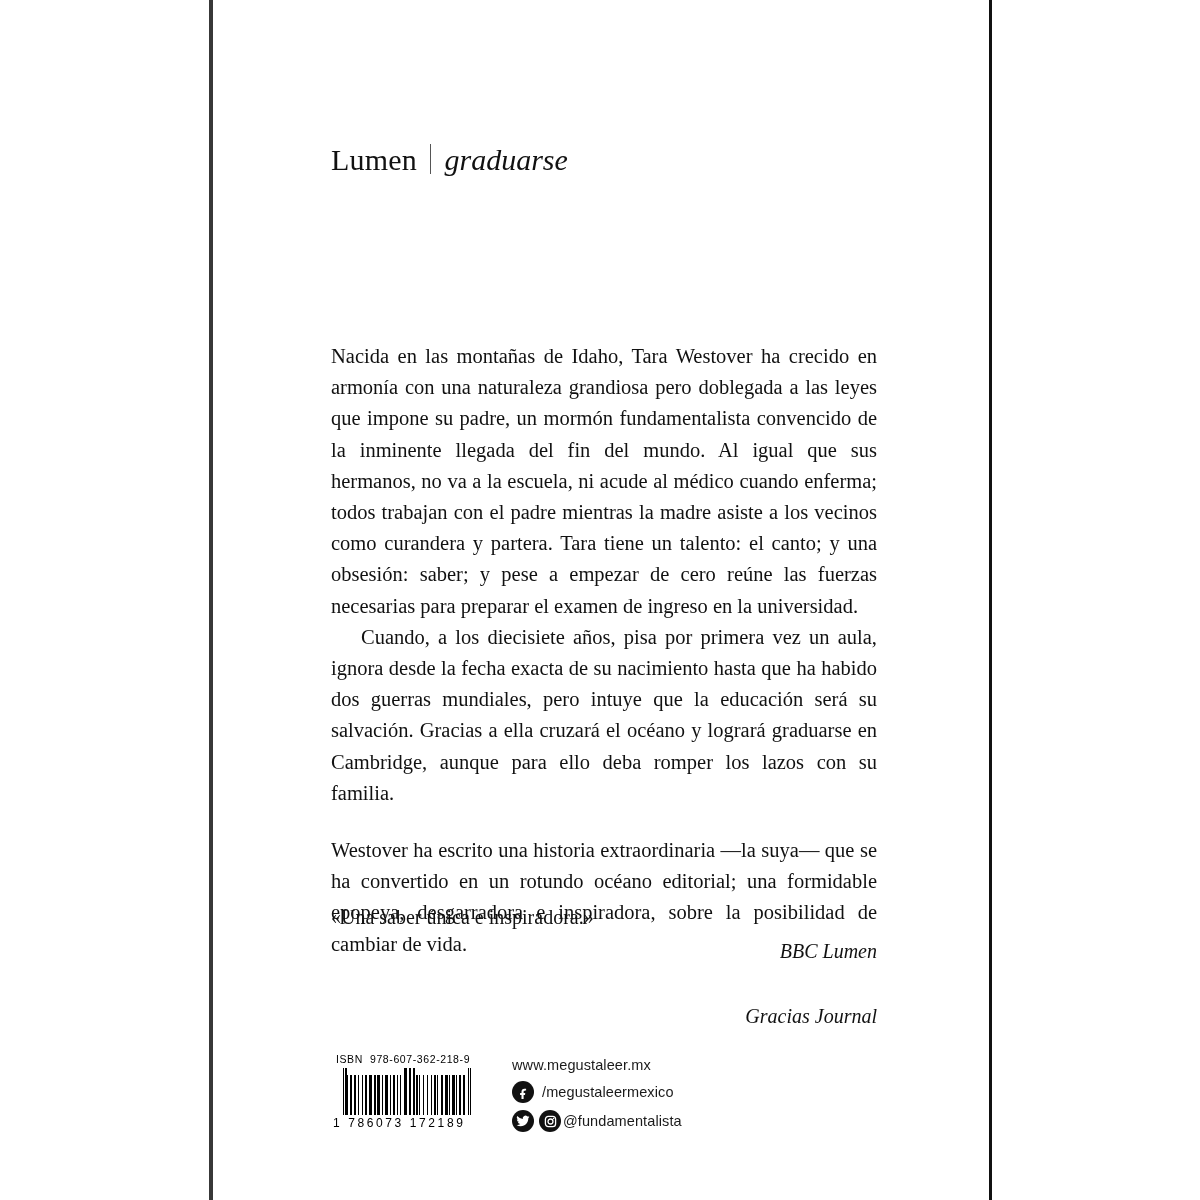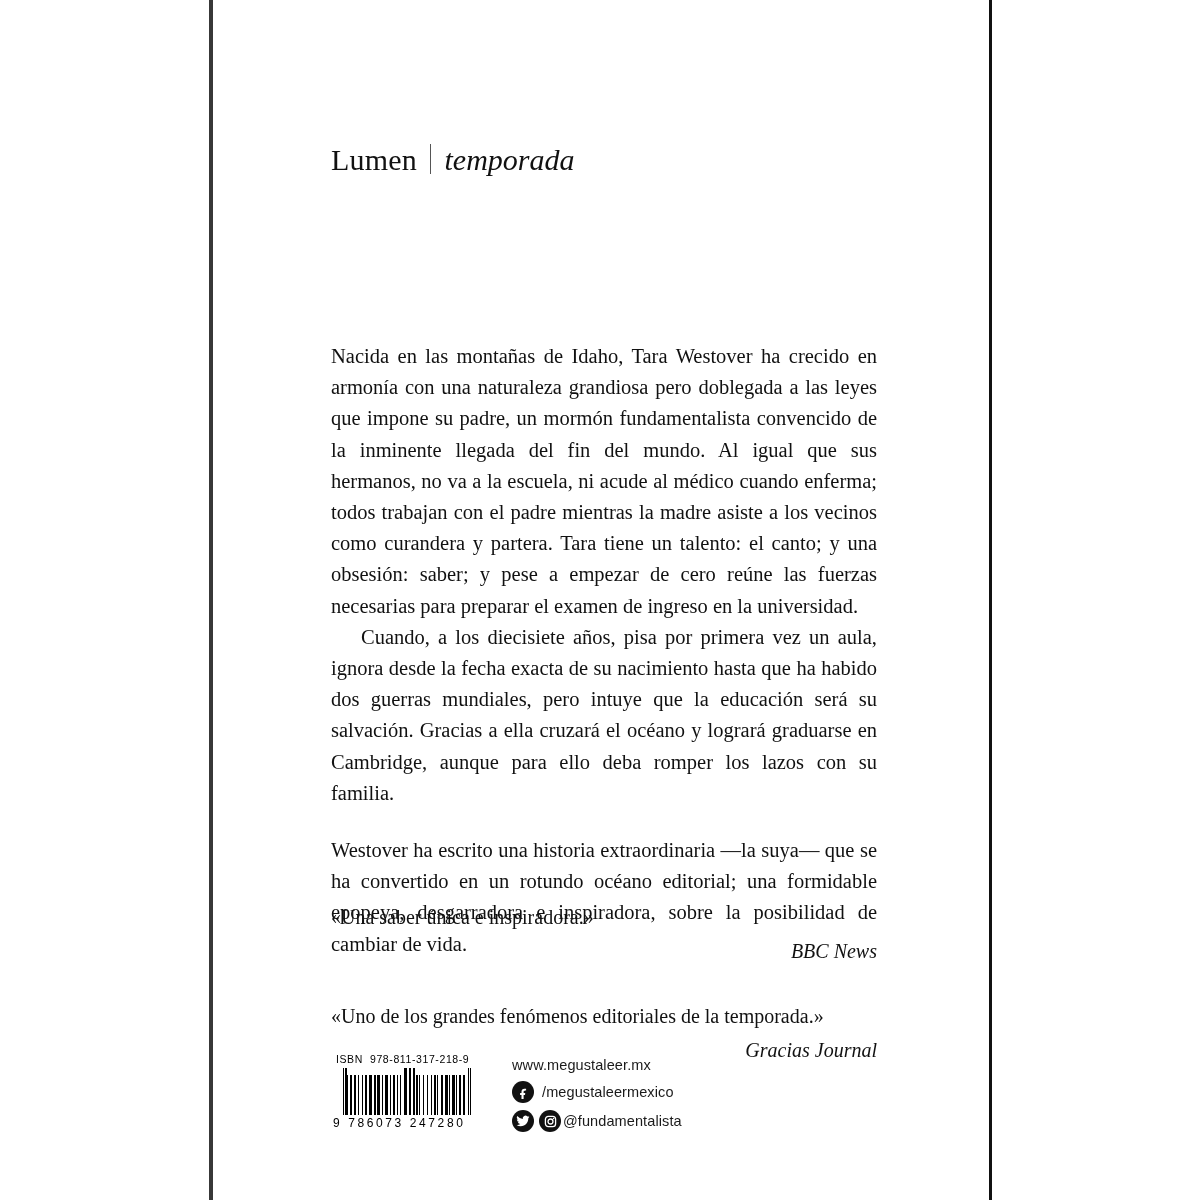--- a/index.html
+++ b/index.html
@@ -223,49 +223,48 @@
 <div class="cover">
 
   <div class="edge-line left"></div>
   <div class="edge-line right"></div>
 
   <div class="content">
 
     <div class="imprint">
       <span class="imprint-name">Lumen</span>
       <span class="imprint-rule"></span>
-      <span class="imprint-series">temporada</span>
+      <span class="imprint-series">graduarse</span>
     </div>
 
 
     <div class="blurb">
       <p>Nacida en las montañas de Idaho, Tara Westover ha crecido en armonía con una naturaleza grandiosa pero doblegada a las leyes que impone su padre, un mormón fundamentalista convencido de la inminente llegada del fin del mundo. Al igual que sus hermanos, no va a la escuela, ni acude al médico cuando enferma; todos trabajan con el padre mientras la madre asiste a los vecinos como curandera y partera. Tara tiene un talento: el canto; y una obsesión: saber; y pese a empezar de cero reúne las fuerzas necesarias para preparar el examen de ingreso en la universidad.</p>
       <p class="indent">Cuando, a los diecisiete años, pisa por primera vez un aula, ignora desde la fecha exacta de su nacimiento hasta que ha habido dos guerras mundiales, pero intuye que la educación será su salvación. Gracias a ella cruzará el océano y logrará graduarse en Cambridge, aunque para ello deba romper los lazos con su familia.</p>
       <p class="spaced">Westover ha escrito una historia extraordinaria —la suya— que se ha convertido en un rotundo océano editorial; una formidable epopeya, desgarradora e inspiradora, sobre la posibilidad de cambiar de vida.</p>
     </div>
 
     <div class="quotes">
       <div class="quote-block">
         <div class="quote-text">«Una saber única e inspiradora.»</div>
-        <div class="quote-source">BBC News</div>
+        <div class="quote-source">BBC Lumen</div>
       </div>
       <div class="quote-block second">
-        <div class="quote-text">«Uno de los grandes fenómenos editoriales de la temporada.»</div>
         <div class="quote-source">Gracias Journal</div>
       </div>
     </div>
 
   </div>
 
   <div class="footer">
 
     <div class="barcode-block">
       <div class="isbn-text">
         <span>ISBN</span>
-        <span>&nbsp;</span><span>978-811-317-218-9</span>
+        <span>&nbsp;</span><span>978-607-362-218-9</span>
       </div>
       <div class="barcode">
           <span class="bar" style="width: 1.2px; height: 47px; background: rgb(0, 0, 0);"></span>
           <span class="bar" style="width: 1.2px; height: 47px; background: transparent;"></span>
           <span class="bar" style="width: 1.2px; height: 47px; background: rgb(0, 0, 0);"></span>
           <span class="bar" style="width: 1px; height: 40px; background: rgb(0, 0, 0);"></span>
           <span class="bar" style="width: 2.8px; height: 40px; background: transparent;"></span>
           <span class="bar" style="width: 1.9px; height: 40px; background: rgb(0, 0, 0);"></span>
           <span class="bar" style="width: 1.9px; height: 40px; background: transparent;"></span>
           <span class="bar" style="width: 1.9px; height: 40px; background: rgb(0, 0, 0);"></span>
@@ -325,21 +324,21 @@
           <span class="bar" style="width: 1px; height: 40px; background: rgb(0, 0, 0);"></span>
           <span class="bar" style="width: 2.8px; height: 40px; background: transparent;"></span>
           <span class="bar" style="width: 1.9px; height: 40px; background: rgb(0, 0, 0);"></span>
           <span class="bar" style="width: 1.9px; height: 40px; background: transparent;"></span>
           <span class="bar" style="width: 1.9px; height: 40px; background: rgb(0, 0, 0);"></span>
           <span class="bar" style="width: 2.8px; height: 40px; background: transparent;"></span>
           <span class="bar" style="width: 1.2px; height: 47px; background: rgb(0, 0, 0);"></span>
           <span class="bar" style="width: 1.2px; height: 47px; background: transparent;"></span>
           <span class="bar" style="width: 1.2px; height: 47px; background: rgb(0, 0, 0);"></span>
         </div>
-      <div class="barcode-digits">9 786073 247280</div>
+      <div class="barcode-digits">1 786073 172189</div>
     </div>
 
     <div class="social-block">
       <div class="site-url">www.megustaleer.mx</div>
 
       <div class="social-row">
         <span class="icon-circle">
           <svg width="13" height="13" viewBox="0 0 24 24" fill="#ffffff">
             <path d="M14.6 8.2h2.2V5.3c-.4-.05-1.7-.17-3.2-.17-3.2 0-5.3 1.9-5.3 5.4v2.6H5.7v3.3h2.6V24h3.9v-7.6h2.6l.4-3.3h-3V10.9c0-1 .27-1.7 1.4-1.7z"></path>
           </svg>

